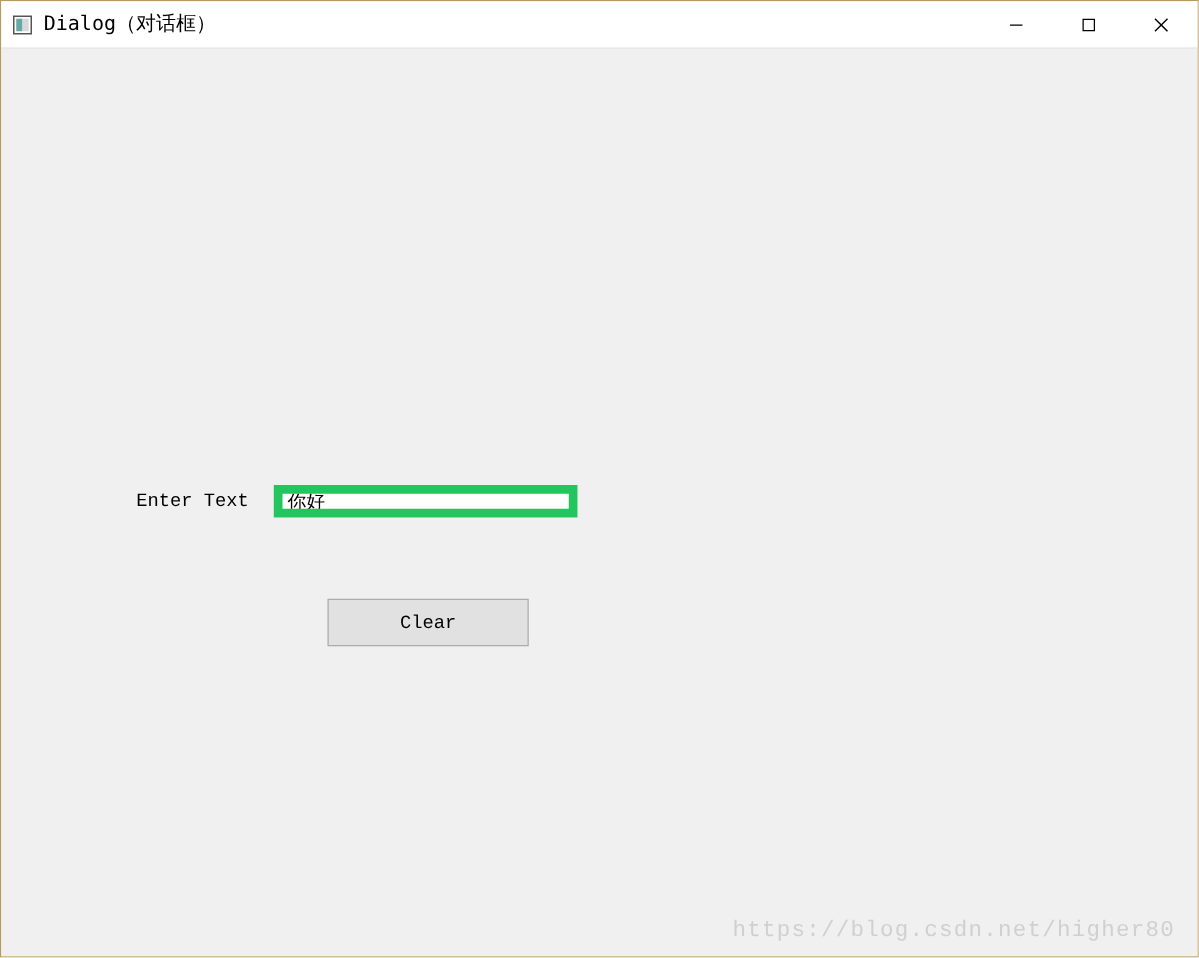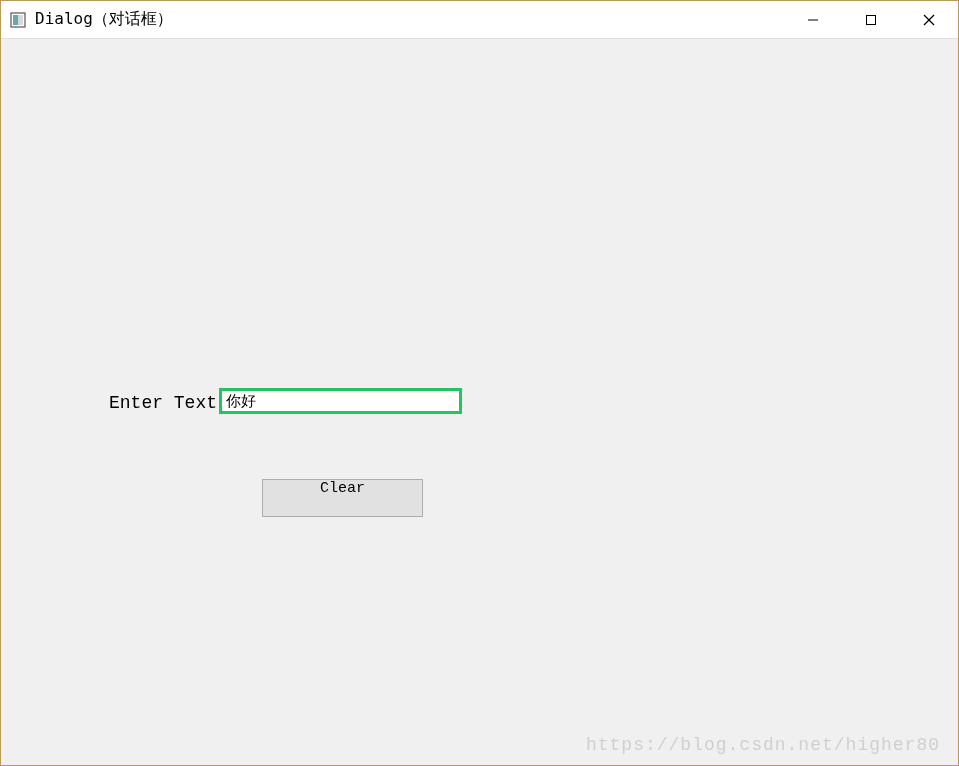--- a/index.html
+++ b/index.html
@@ -77,37 +77,37 @@
     .client-area {
       flex: 1;
       position: relative;
       background: #f0f0f0;
     }
     
     .label {
       position: absolute;
       left: 108px;
       top: 354px;
-      font-size: 18px;
+      font-size: 15px;
       color: #000000;
       font-family: "Courier New", monospace;
     }
     
     .text-input-wrap {
       position: absolute;
       left: 218px;
       top: 349px;
       width: 243px;
       height: 26px;
     }
     
     .text-input-wrap input {
       width: 100%;
       height: 100%;
-      border: 3px solid #22c55e;
+      border: 7px solid #22c55e;
       background: #ffffff;
       padding: 2px 4px;
       font-size: 15px;
       font-family: Liberation Mono, monospace;
       color: #000000;
       outline: none;
     }
     
     @keyframes blink {
       50% { opacity: 0; }
@@ -119,20 +119,21 @@
       top: 440px;
       width: 161px;
       height: 38px;
       background: #e1e1e1;
       border: 1px solid #adadad;
       font-size: 15px;
       font-family: "Courier New", monospace;
       color: #000000;
       cursor: default;
       display: flex;
+      align-items: center;
       justify-content: center;
     }
     
     .watermark {
       position: absolute;
       right: 18px;
       bottom: 10px;
       color: #d0d0d0;
       font-size: 18px;
       font-family: "Courier New", monospace;

